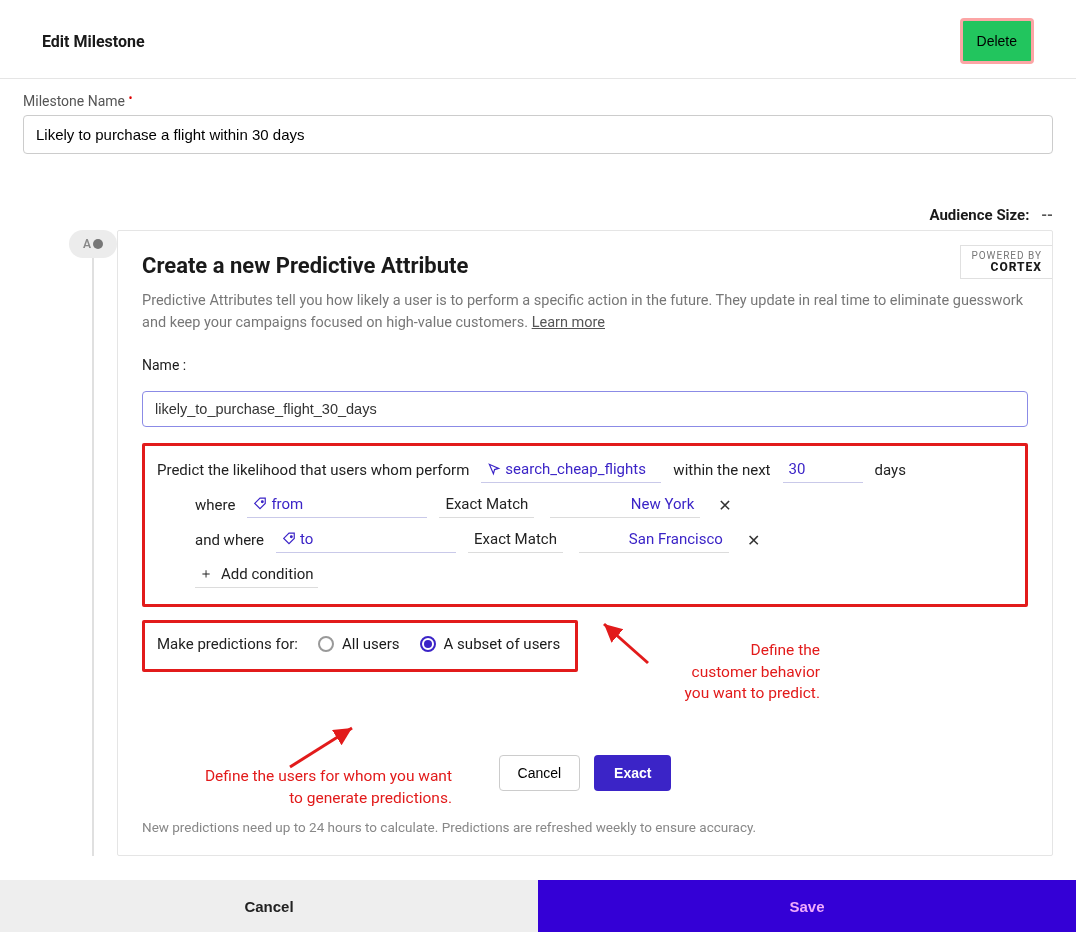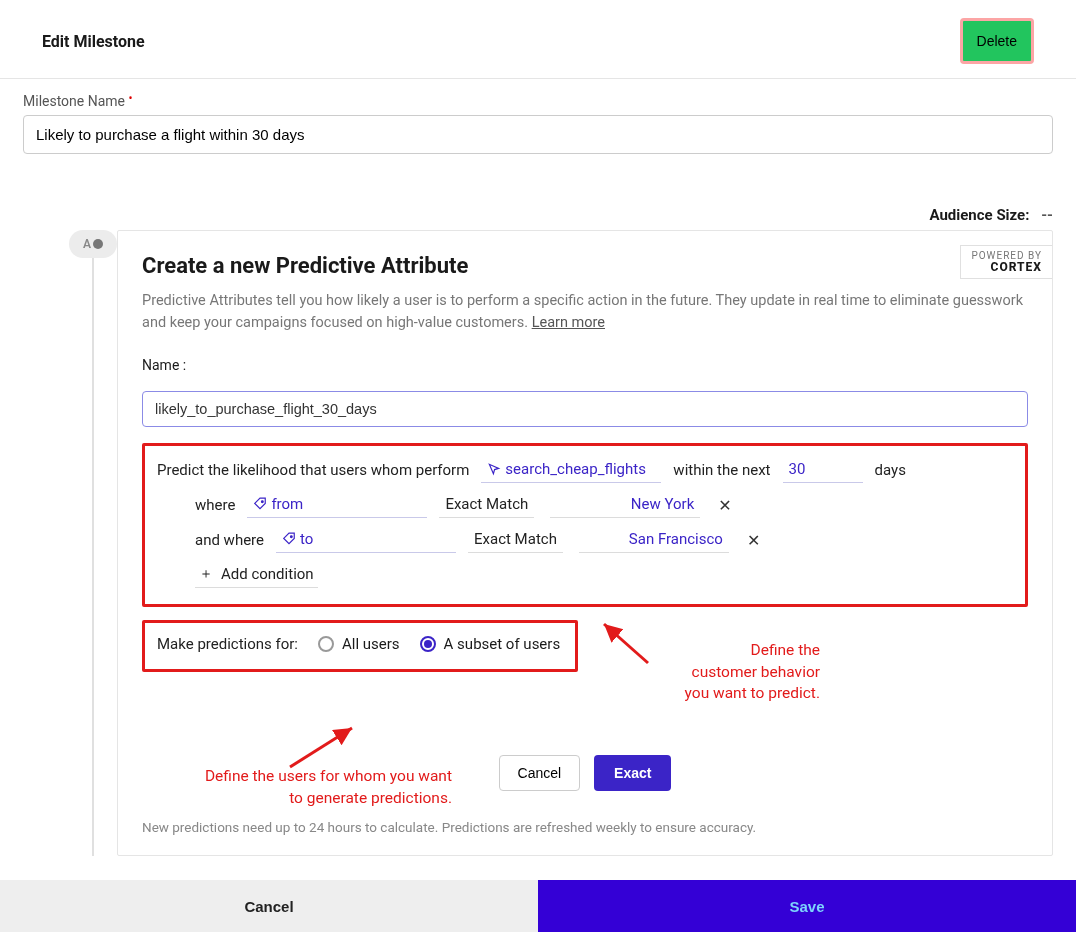--- a/index.html
+++ b/index.html
@@ -130,21 +130,21 @@
   }
   .footnote { color: #888; font-size: 13.5px; margin-top: 28px; }
 
   .footer {
     position: absolute; left: 0; right: 0; bottom: 0; display: flex; height: 52px;
   }
   .footer-btn {
     flex: 1; border: none; font-size: 15px; font-weight: 700; cursor: pointer;
   }
   .footer-cancel { background: #eee; color: #222; }
-  .footer-save   { background: #3400d6; color: #7dd3fc; }
+  .footer-save   { background: #3400d6; color: #f0abfc; }
 
   
   .anno { position: absolute; color: #e21b1b; font-size: 15.5px; line-height: 1.4; text-align: right; pointer-events: none; }
   svg.arrow { position: absolute; pointer-events: none; overflow: visible; }
 </style>
 </head>
 <body>
 
 <div class="page">
 

